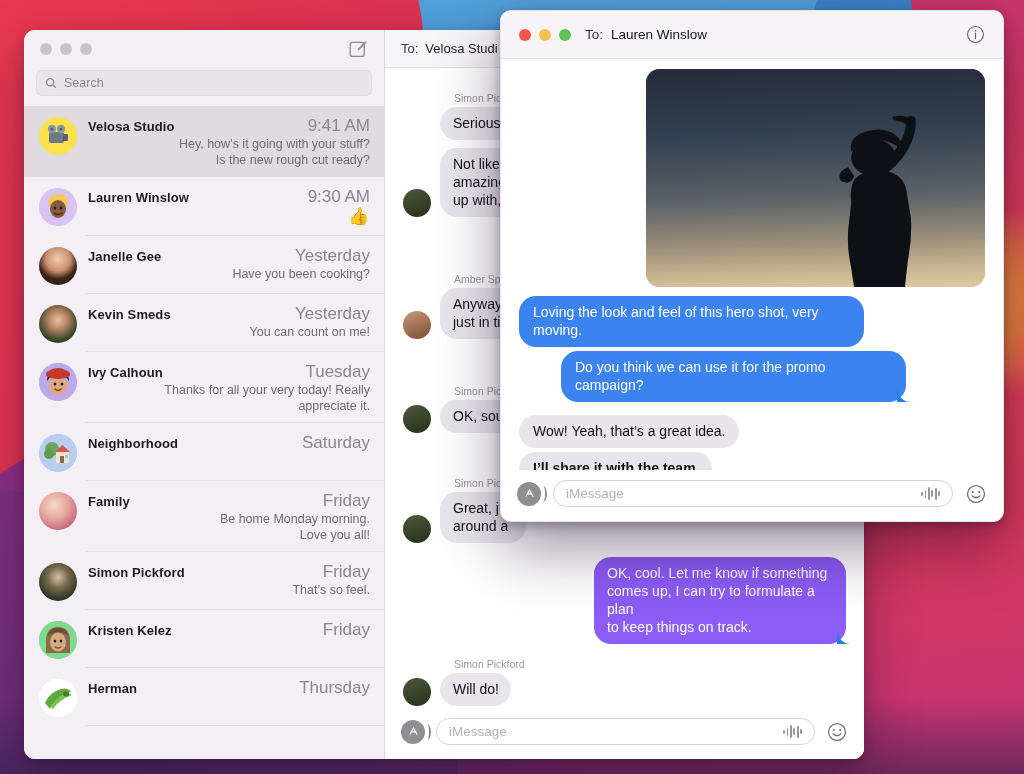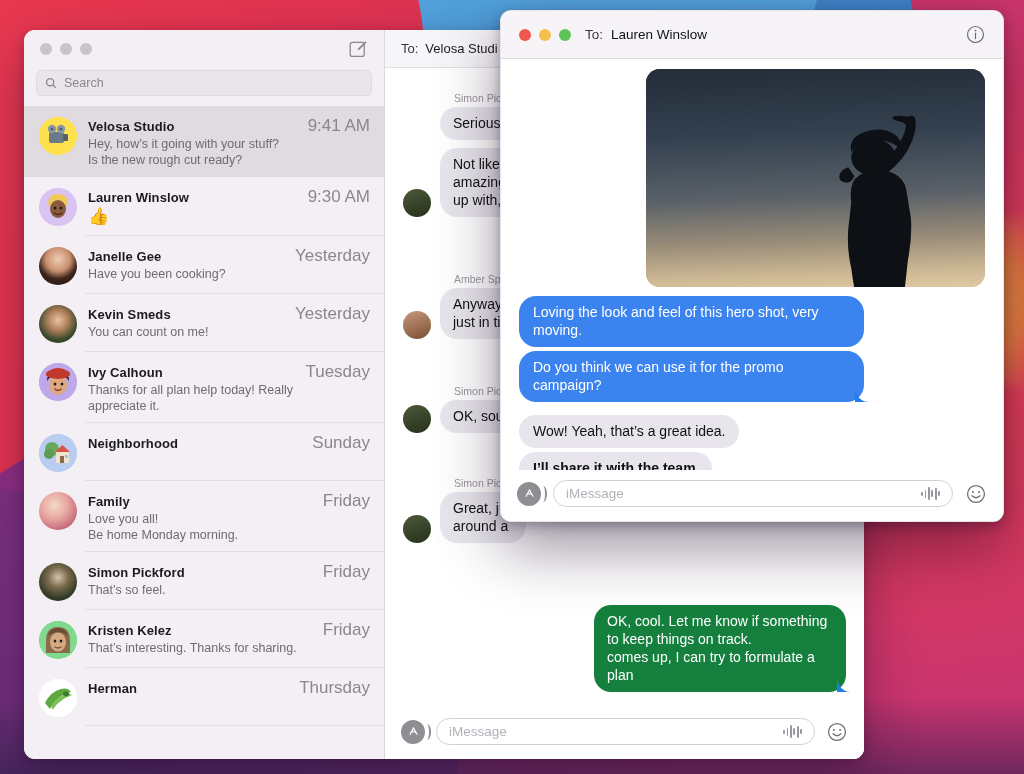--- a/index.html
+++ b/index.html
@@ -97,21 +97,21 @@
   .conv .sep {
     position:absolute; left:61px; right:0; bottom:0; height:1px;
     background:rgba(0,0,0,.07);
   }
   .av {
     width:38px; height:38px; flex:0 0 38px; border-radius:50%;
     overflow:hidden; position:relative; margin-top:2px;
     display:flex; align-items:center; justify-content:center;
     font-size:20px; line-height:1;
   }
-  .conv-body { flex:1; min-width:0; padding-top:1px; }
+  .conv-body { flex:1; min-width:0; padding-top:1px;text-align:right; }
   .conv-top { display:flex; align-items:baseline; }
   .conv-name { font-size:13px; font-weight:bold; color:#1b1b1f; letter-spacing:.1px;}
   .conv-time { margin-left:auto; font-size:17px; color:#8b868f; white-space:nowrap; padding-left:8px;}
   .conv-prev { font-size:12.5px; color:#6f6a74; line-height:16px; margin-top:0px; }
   .conv-prev.emoji { font-size:17px; line-height:20px; }
 
   
   .convo-pane { flex:1; background:#fff; display:flex; flex-direction:column; position:relative;}
   .convo-head {
     height:38px; background:rgba(246,244,247,.95);
@@ -125,21 +125,21 @@
   .row { display:flex; margin-bottom:3px; align-items:flex-end; }
   .row.out { justify-content:flex-end; }
   .sender {
     font-size:10.5px; color:#9a959e; margin:10px 0 3px 51px;
   }
   .bub {
     max-width:330px; padding:7px 12px 8px 13px; border-radius:17px;
     font-size:14px; line-height:18px; position:relative;
   }
   .bub.in { background:#e8e6ec; color:#111; }
-  .bub.out { background:#15803d; color:#fff;margin-top:48px; }
+  .bub.out { background:#8b5cf6; color:#fff; }
   .row .mini-av {
     width:28px; height:28px; border-radius:50%; overflow:hidden; flex:0 0 28px;
     margin-right:9px; background:#ccc;
   }
   .row .mini-av.hidden { visibility:hidden; }
   .tail-in::after{
     content:""; position:absolute; left:-5px; bottom:0; width:14px; height:16px;
     background:#e8e6ec;
     border-bottom-right-radius:14px;
     clip-path: path("M14,16 L14,0 C14,10 8,16 0,16 Z");
@@ -333,54 +333,54 @@
               <ellipse cx="16" cy="21" rx="1.4" ry="1.5" fill="#1b1b20"></ellipse>
               <ellipse cx="23" cy="21" rx="1.4" ry="1.5" fill="#1b1b20"></ellipse>
               <path d="M16 26 q3 3 6 0" stroke="#7a3a2a" stroke-width="1.4" fill="none" stroke-linecap="round"></path>
             </svg>
           </div>
           <div class="conv-body">
             <div class="conv-top">
               <div class="conv-name">Ivy Calhoun</div>
               <div class="conv-time">Tuesday</div>
             </div>
-            <div class="conv-prev">Thanks for all plan help today! Really</div>
+            <div class="conv-prev">Thanks for all your very today! Really</div>
             <div class="conv-prev">appreciate it.</div>
           </div>
           <div class="sep"></div>
         </div>
         <div class="conv">
           <div class="av" style="background: rgb(185, 205, 240);">
             <svg viewBox="0 0 38 38">
               <circle cx="19" cy="19" r="19" fill="#b9cdf0"></circle>
               <circle cx="13" cy="15" r="7" fill="#69a85c"></circle>
               <circle cx="10" cy="20" r="5" fill="#5d9b51"></circle>
               <rect x="17" y="17" width="13" height="12" fill="#f0e4cf"></rect>
               <path d="M16 18 L23.5 11 L31 18 Z" fill="#d9544a"></path>
               <rect x="21" y="22" width="4" height="7" fill="#8a6a4a"></rect>
               <rect x="26" y="21" width="3" height="3" fill="#9fc4e8"></rect>
             </svg>
           </div>
           <div class="conv-body">
             <div class="conv-top">
               <div class="conv-name">Neighborhood</div>
-              <div class="conv-time">Sunday</div>
+              <div class="conv-time">Saturday</div>
             </div>
           </div>
           <div class="sep"></div>
         </div>
         <div class="conv">
           <div class="av" style="background: radial-gradient(circle at 40% 35%, rgb(246, 217, 198) 0%, rgb(230, 167, 160) 40%, rgb(201, 111, 126) 72%, rgb(138, 74, 94) 100%);"></div>
           <div class="conv-body">
             <div class="conv-top">
               <div class="conv-name">Family</div>
               <div class="conv-time">Friday</div>
             </div>
+            <div class="conv-prev">Be home Monday morning.</div>
             <div class="conv-prev">Love you all!</div>
-            <div class="conv-prev">Be home Monday morning.</div>
           </div>
           <div class="sep"></div>
         </div>
         <div class="conv">
           <div class="av" style="background: radial-gradient(circle at 50% 38%, rgb(214, 195, 168) 0%, rgb(122, 106, 77) 34%, rgb(51, 60, 40) 68%, rgb(29, 36, 23) 100%);"></div>
           <div class="conv-body">
             <div class="conv-top">
               <div class="conv-name">Simon Pickford</div>
               <div class="conv-time">Friday</div>
             </div>
@@ -398,21 +398,20 @@
               <ellipse cx="16" cy="20" rx="1.3" ry="1.5" fill="#1b1b20"></ellipse>
               <ellipse cx="22" cy="20" rx="1.3" ry="1.5" fill="#1b1b20"></ellipse>
               <path d="M16 26 q3 2 6 0" stroke="#7a4a32" stroke-width="1.3" fill="none" stroke-linecap="round"></path>
             </svg>
           </div>
           <div class="conv-body">
             <div class="conv-top">
               <div class="conv-name">Kristen Kelez</div>
               <div class="conv-time">Friday</div>
             </div>
-            <div class="conv-prev">That’s interesting. Thanks for sharing.</div>
           </div>
           <div class="sep"></div>
         </div>
         <div class="conv">
           <div class="av" style="background: rgb(255, 255, 255);">
             <svg viewBox="0 0 38 38">
               <circle cx="19" cy="19" r="19" fill="#ffffff"></circle>
               <path d="M6 24 q5 -11 16 -14 q7 -2 10 3 q-6 1 -11 5 q-7 5 -10 12 Z" fill="#5da83f"></path>
               <path d="M12 27 q6 -9 15 -12 q4 -1 6 1 q-6 2 -11 6 q-6 4 -8 9 Z" fill="#7cc155"></path>
               <ellipse cx="27" cy="15" rx="3" ry="2.4" fill="#3f7d2c"></ellipse>
@@ -472,22 +471,22 @@
         <div class="mini-av" style="background:linear-gradient(160deg,#4b5a38,#27301c);"></div>
         <div class="bub in tail-in">
           <div>Great, jus</div>
           <div>around a</div>
         </div>
       </div>
 
       <div class="row out" style="margin-top:14px;">
         <div class="bub out tail-out" style="max-width:252px;">
           <div>OK, cool. Let me know if something</div>
+          <div>comes up, I can try to formulate a plan</div>
           <div>to keep things on track.</div>
-          <div>comes up, I can try to formulate a plan</div>
         </div>
       </div>
 
       <div class="sender" style="margin-top:14px;">Simon Pickford</div>
       <div class="row">
         <div class="mini-av" style="background:linear-gradient(160deg,#4b5a38,#27301c);"></div>
         <div class="bub in tail-in">Will do!</div>
       </div>
 
     </div>
@@ -557,21 +556,21 @@
           <path fill="#0d1014" d="M74 6 q-5 -4 -10 -3 q-2 1 0 3 q4 1 8 2 Z"></path>
         </svg>
       </div>
 
     </div>
 
     <div class="fw-bubrow out" style="margin-top:9px;">
       <div class="fw-bub out">Loving the look and feel of this hero shot, very moving.</div>
     </div>
     <div class="fw-bubrow out" style="margin-top:4px;">
-      <div class="fw-bub out tail-out" style="background:#3b83ef;">Do you think we can use it for the promo campaign?</div>
+      <div class="fw-bub out tail-out" style="background:#3b83ef;margin-left:42px;">Do you think we can use it for the promo campaign?</div>
     </div>
     <div class="fw-bubrow" style="margin-top:13px;">
       <div class="fw-bub in">Wow! Yeah, that’s a great idea.</div>
     </div>
     <div class="fw-bubrow" style="margin-top:4px;font-weight:bold;">
       <div class="fw-bub in tail-in">I’ll share it with the team.</div>
     </div>
 
   </div>
 

